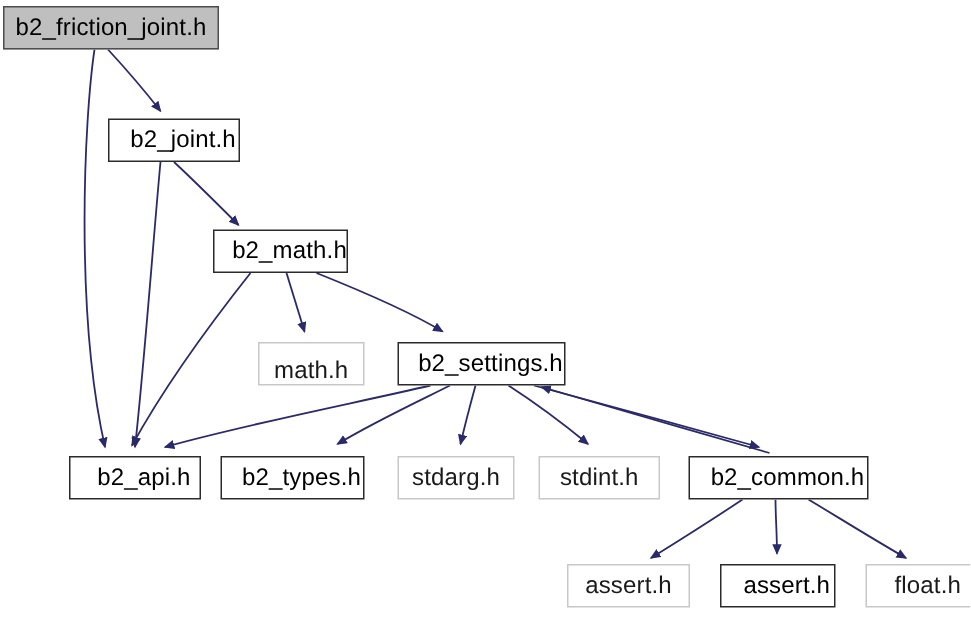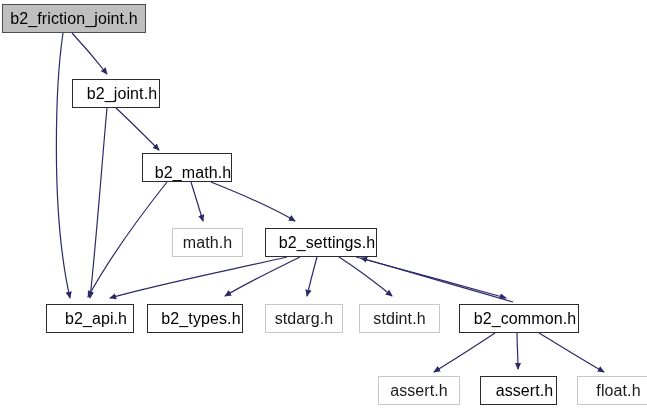--- a/index.html
+++ b/index.html
@@ -87,24 +87,24 @@
       </g>
   </svg>
 
   <div id="nodes-layer">
       <div class="node root" style="left: 2px; top: 4px; width: 144px; height: 29px;">
         <span class="node-label">b2_friction_joint.h</span>
       </div>
       <div class="node project" style="left: 72px; top: 79px; width: 88px; height: 29px;">
         <span class="node-label">b2_joint.h</span>
       </div>
-      <div class="node project" style="left: 142px; top: 153px; width: 90px; height: 29px; align-items: flex-end;">
+      <div class="node project" style="left: 142px; top: 153px; width: 90px; height: 29px;">
         <span class="node-label">b2_math.h</span>
       </div>
-      <div class="node system" style="left: 172px; top: 228px; width: 71px; height: 29px;">
+      <div class="node system" style="left: 172px; top: 228px; width: 71px; height: 29px; align-items: flex-end;">
         <span class="node-label">math.h</span>
       </div>
       <div class="node project" style="left: 265px; top: 228px; width: 112px; height: 29px;">
         <span class="node-label">b2_settings.h</span>
       </div>
       <div class="node project" style="left: 46px; top: 304px; width: 88px; height: 29px;">
         <span class="node-label">b2_api.h</span>
       </div>
       <div class="node project" style="left: 147px; top: 304px; width: 96px; height: 29px;">
         <span class="node-label">b2_types.h</span>

